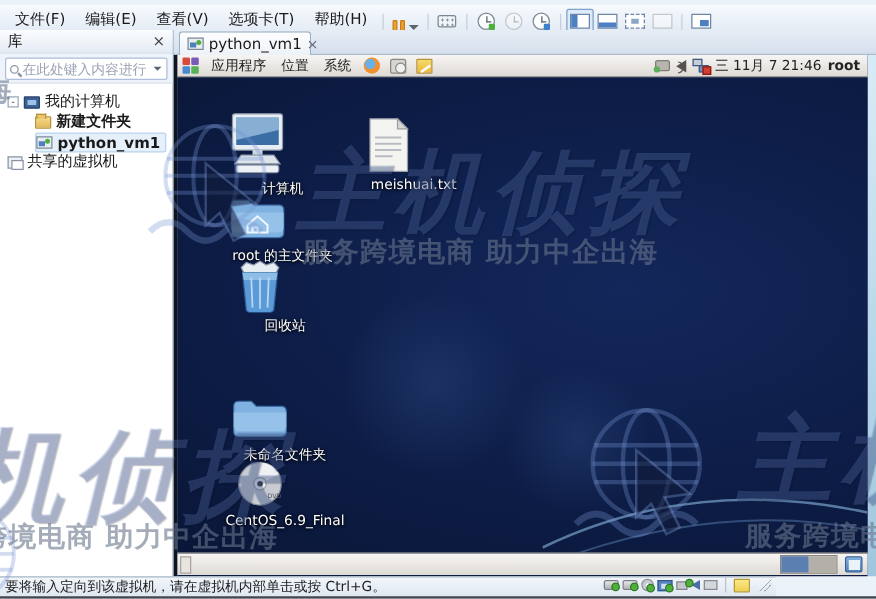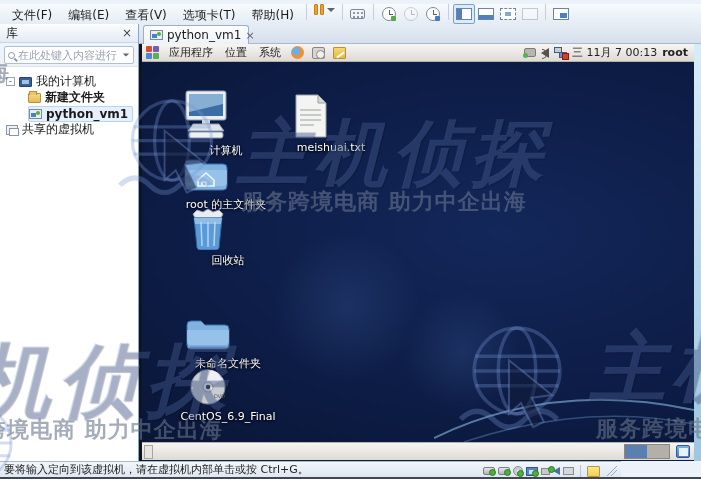--- a/index.html
+++ b/index.html
@@ -3,21 +3,21 @@
 <meta charset="utf-8">
 <style>
   * { margin:0; padding:0; box-sizing:border-box; }
   body { font-family:"DejaVu Sans","Liberation Sans",sans-serif; }
   #screen { position:relative; width:701px; height:479px; overflow:hidden;
             background:#ecf2fa; font-size:12px; color:#1a1a1a; }
 
   
   .menubar { position:absolute; left:0; top:4px; width:701px; height:24px;
              background:linear-gradient(#f7fafd,#e2eaf4);
-             border-bottom:1px solid #c2cedd; display:flex; align-items:flex-start; padding:0 4px; }
+             border-bottom:1px solid #c2cedd; display:flex; align-items:flex-end; padding:0 4px; }
   .menu-item { padding:3px 8px; cursor:default; white-space:nowrap; }
   .tb-sep { width:1px; height:16px; background:#c3cfde; margin:0 4px; }
   .tb-btn { display:flex; align-items:center; justify-content:center;
             width:22px; height:20px; border-radius:2px; position:relative; }
   .pause-wrap { display:flex; align-items:center; gap:3px; padding:0 3px; }
   .pause-bars { display:flex; gap:2px; }
   .pause-bars i { display:block; width:4px; height:11px; background:#f09e2e; border:1px solid #c77f1a; border-radius:1px; }
   .caret-down { width:0; height:0; border-left:4px solid transparent; border-right:4px solid transparent; border-top:4px solid #5a6570; }
   .kbd-icon { width:15px; height:10px; border:1px solid #7a8794; background:#f2f5f8; border-radius:2px;
               background-image:radial-gradient(circle,#8a97a4 1px,transparent 1px); background-size:4px 4px; background-position:1px 1px; }
@@ -122,21 +122,21 @@
   .show-desktop { width:9px; height:14px; border:1px solid #aaa59e; background:#e8e5e0; margin-left:2px; }
   .ws-switcher { margin-left:auto; display:flex; border:1px solid #8a8780; }
   .ws { width:22px; height:13px; }
   .ws-active { background:#5b7fb0; } .ws-idle { background:#b3afa9; }
   .panel-trash { width:14px; height:13px; margin:0 4px 0 6px; background:linear-gradient(#7fb2e0,#4a7ec0); border:1px solid #2f5a94; border-radius:2px; position:relative; }
   .panel-trash::after { content:""; position:absolute; left:2px; top:2px; width:9px; height:8px; background:#eaf2fa; }
 
   
   .statusbar { position:absolute; left:0; top:461px; width:621px; height:16px;
                background:linear-gradient(#f2f6fb,#dfe7f1); border-top:1px solid #aab8c8;
-               display:flex; align-items:flex-end; font-size:11px; padding:0 4px; color:#222; }
+               display:flex; align-items:flex-start; font-size:11px; padding:0 4px; color:#222; }
   .dev-icons { margin-left:auto; display:flex; align-items:center; gap:3px; }
   .dev { position:relative; }
   .dev-hdd { width:12px; height:8px; background:linear-gradient(#e8e8e8,#b0b2b6); border:1px solid #7a7e84; border-radius:2px; }
   .dev-dot::after { content:""; position:absolute; right:-2px; bottom:-2px; width:5px; height:5px; border-radius:50%; background:#4faf3c; border:1px solid #2e7a22; }
   .dev-cd { width:10px; height:10px; border-radius:50%; background:radial-gradient(circle,#fff 0 20%,#c8ccd2 25% 100%); border:1px solid #8a8e94; }
   .dev-net { width:12px; height:9px; background:#5a86c0; border:1px solid #30588e; }
   .dev-net::before { content:""; position:absolute; left:2px; top:2px; width:5px; height:4px; background:#cfe0f2; }
   .dev-usb { width:9px; height:7px; background:#c4c7cc; border:1px solid #84888e; }
   .dev-snd { width:0; height:0; border-top:4px solid transparent; border-bottom:4px solid transparent; border-right:7px solid #4a6ea8; }
   .dev-prn { width:11px; height:8px; background:#d4d7db; border:1px solid #888c92; }
@@ -270,21 +270,21 @@
       <span class="ff-icon"></span>
       <span class="lockclock-icon"></span>
       <span class="gedit-icon"></span>
       <span class="gtray">
         <span class="tray-upd"></span>
         <span class="tray-vol"></span>
         <span class="tray-net">
             <i></i>
             <i></i>
           </span>
-        <span class="gclock">三 11月  7 00:13</span>
+        <span class="gclock">三 11月  7 21:46</span>
         <span class="guser">root</span>
       </span>
     </div>
 
     <div class="desktop">
       <span class="bokeh" style="left:130px;top:170px;width:150px;height:150px;"></span>
       <span class="bokeh" style="left:260px;top:230px;width:120px;height:120px;"></span>
       <svg class="swoosh" width="260" height="80" viewBox="0 0 260 80">
         <path d="M0 76 Q 120 18 260 48" fill="none" stroke="rgba(150,200,240,.55)" stroke-width="2"></path>
         <path d="M30 80 Q 150 40 260 62" fill="none" stroke="rgba(120,170,220,.35)" stroke-width="1.5"></path>

